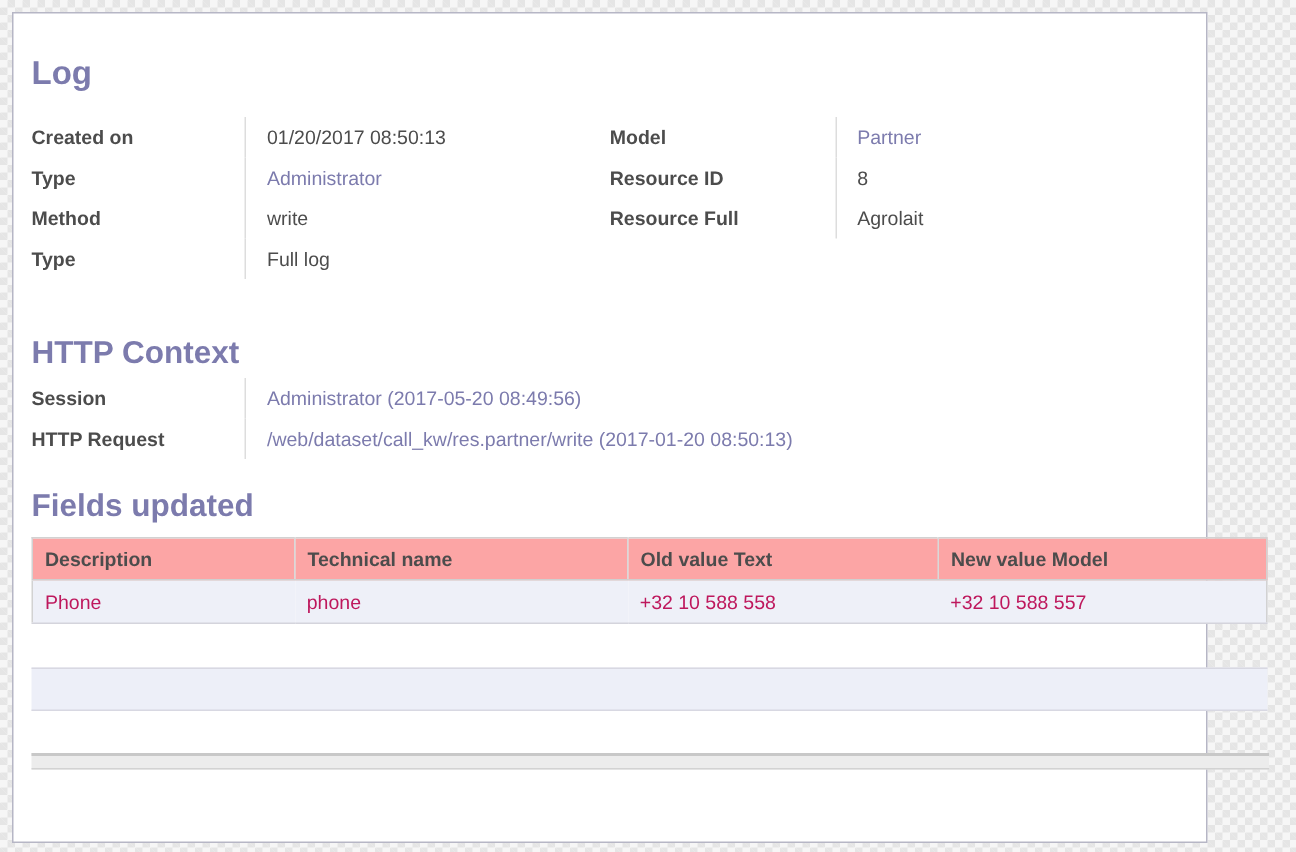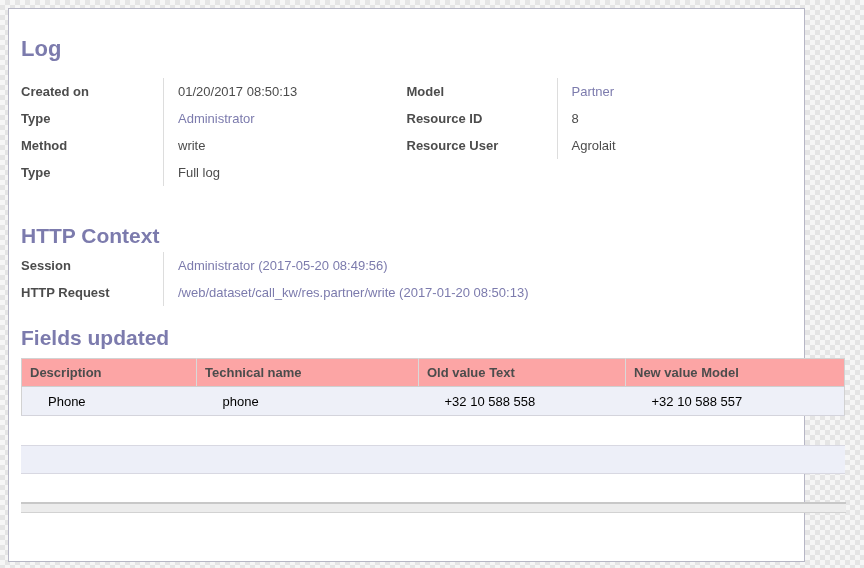--- a/index.html
+++ b/index.html
@@ -78,22 +78,22 @@
     color: #4c4c4c;
     padding: 0 8px;
     border-bottom: 1px solid #cfcfcf;
     cursor: pointer;
   }
   table.fields-table th + th { border-left: 1px solid #d9d9d9; }
   table.fields-table td {
     height: 29px;
     background: #eef0f8;
     font-size: 13px;
-    color: #000000;
-    padding: 0 26px;
+    color: #be185d;
+    padding: 0 8px;
     border-bottom: 1px solid #d4d4dc;
     cursor: pointer;
   }
   .col-desc { width: 175px; }
   .col-tech { width: 222px; }
   .col-old  { width: 207px; }
 
   .empty-row-bar {
     margin-top: 29px;
     width: 824px;
@@ -146,21 +146,21 @@
           <div class="field-label">Model</div>
           <div class="field-value">
               <a class="link">Partner</a>
             </div>
         </div>
         <div class="field-row">
           <div class="field-label">Resource ID</div>
           <div class="field-value">8</div>
         </div>
         <div class="field-row">
-          <div class="field-label">Resource User</div>
+          <div class="field-label">Resource Full</div>
           <div class="field-value">Agrolait</div>
         </div>
       </div>
     </div>
 
     <h2 class="section-title http-title">HTTP Context</h2>
 
     <div class="group" style="width:824px;">
       <div class="field-row">
         <div class="field-label">Session</div>

